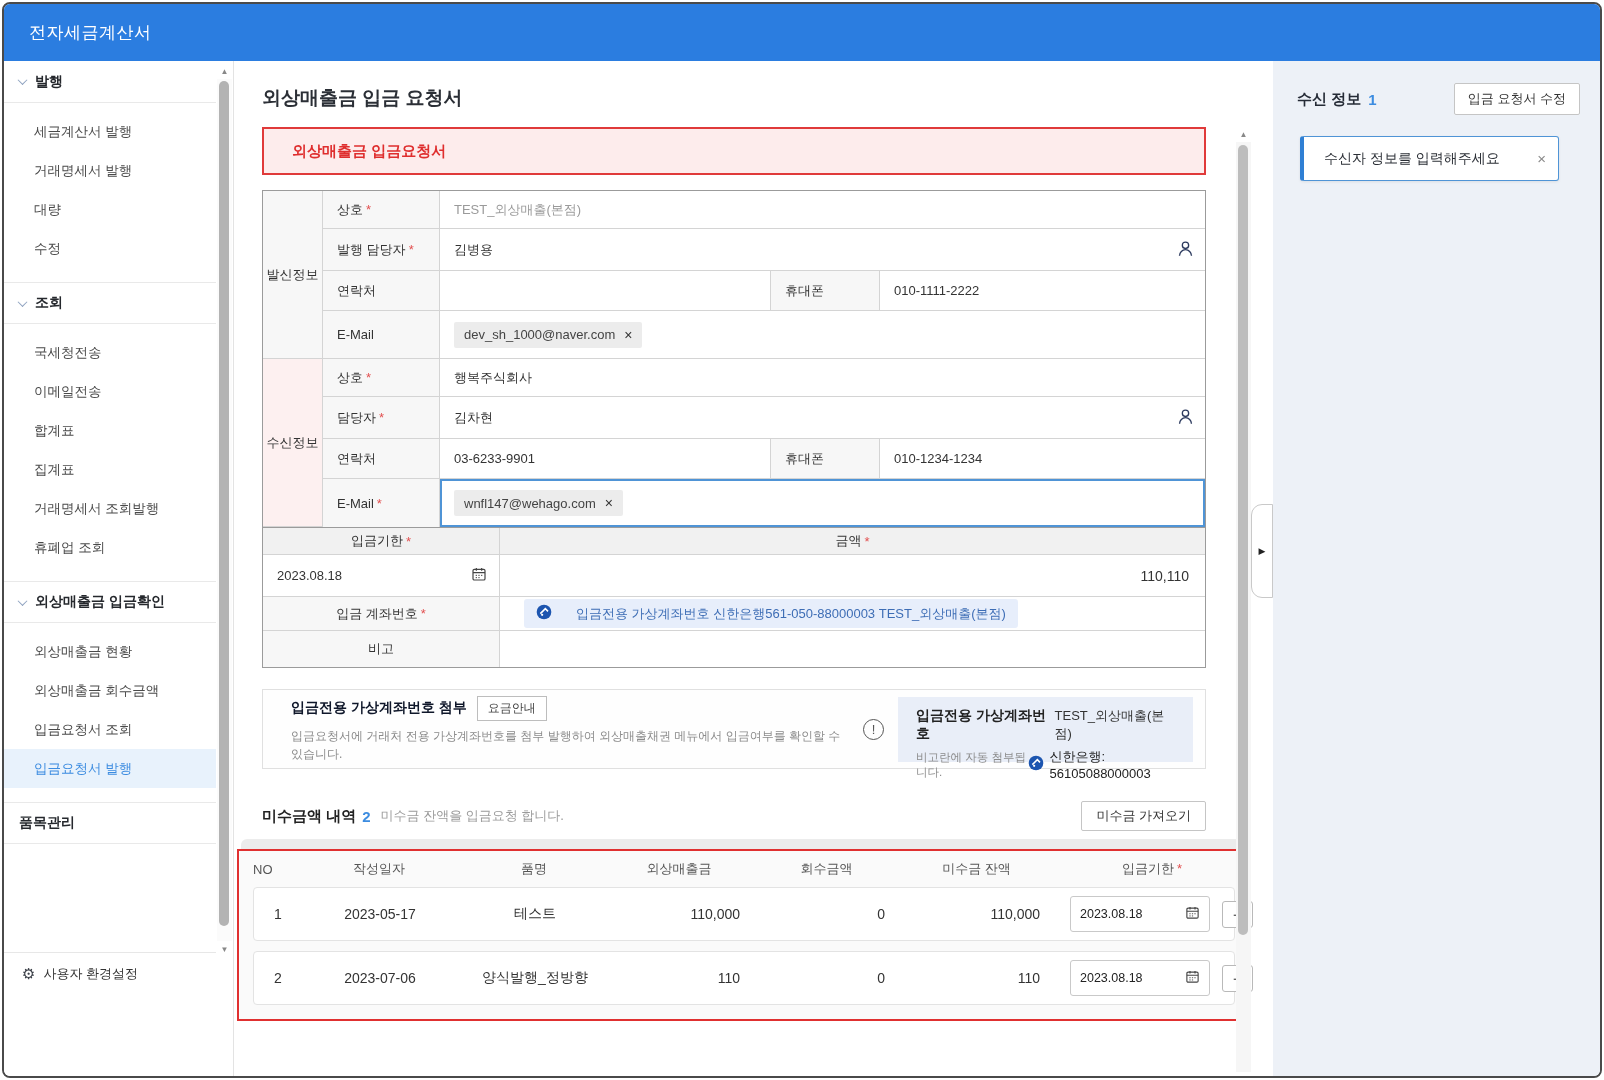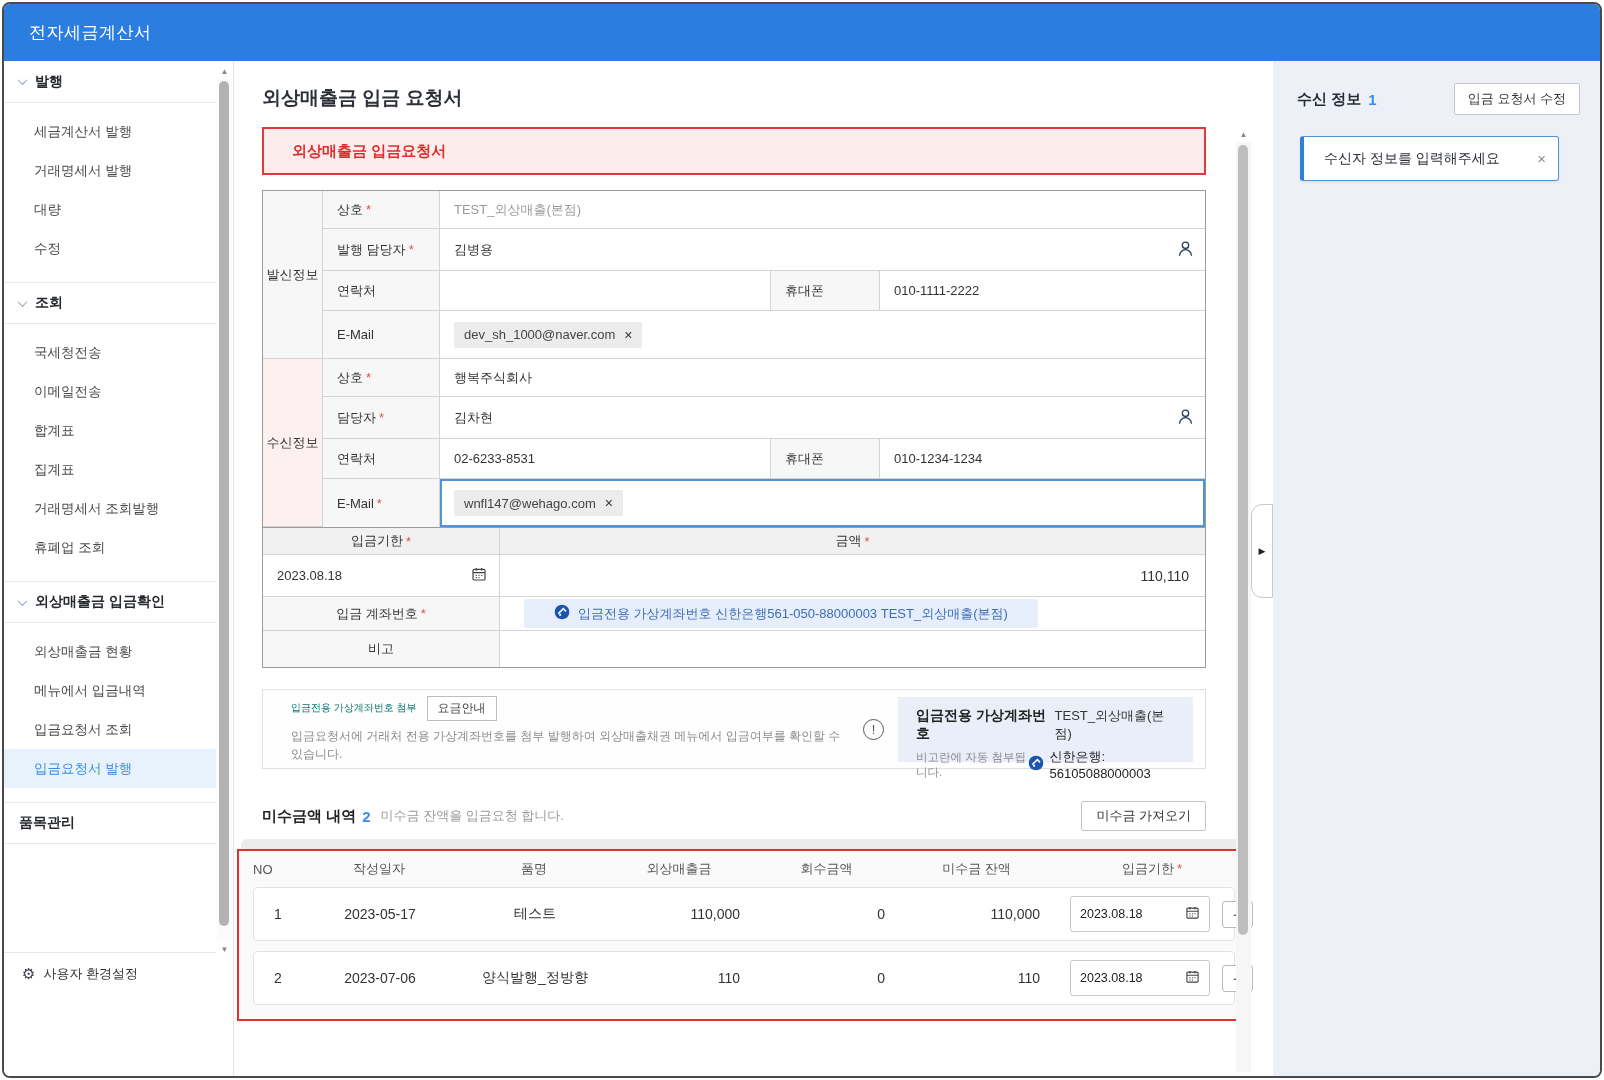--- a/index.html
+++ b/index.html
@@ -51,29 +51,29 @@
   .split .in { flex:0 0 330px; height:100%; display:flex; align-items:center; padding-left:14px; }
   .split .mlbl { flex:0 0 110px; height:100%; background:#f7f7f7; border-left:1px solid #d4d4d4; border-right:1px solid #d4d4d4; display:flex; align-items:center; padding-left:14px; }
   .split .mval { flex:1; height:100%; display:flex; align-items:center; padding-left:14px; }
   .chip { display:inline-flex; align-items:center; gap:9px; background:#ececec; border-radius:2px; padding:5px 10px; color:#444; font-size:13px; }
   .chip .x { color:#333; font-size:14px; cursor:pointer; }
   .person { position:absolute; right:10px; top:50%; transform:translateY(-50%); cursor:pointer; }
   .focused { outline:2px solid #4f94d6; outline-offset:-2px; }
   .hdr-cell { background:#f1f1f1; justify-content:center; padding-left:0; color:#333; }
   .amt { justify-content:flex-end; padding-right:16px; font-size:14px; }
   .date-cell { justify-content:space-between; padding-right:12px; }
-  .bank-chip { display:inline-flex; align-items:center; gap:8px; background:#e7eefb; border-radius:3px; padding:5px 30px; color:#3d6db5; font-size:13px; margin-left:24px; }
+  .bank-chip { display:inline-flex; align-items:center; gap:24px; background:#e7eefb; border-radius:3px; padding:5px 12px; color:#3d6db5; font-size:13px; margin-left:24px; }
   .memo-ph { color:#b0b0b0; }
   .plus-circle { position:absolute; right:12px; top:50%; transform:translateY(-50%); width:16px; height:16px; border-radius:50%; background:#2e2e2e; color:#fff; font-size:13px; line-height:15px; text-align:center; cursor:pointer; }
 
   
   .info-box { width:944px; height:80px; border:1px solid #e0e0e0; background:#fefefe; margin-top:21px; display:flex; align-items:center; padding:0 12px 0 28px; }
   .ib-left { width:570px; }
   .ib-title-row { display:flex; align-items:center; gap:10px; margin-bottom:6px; }
-  .ib-title { font-size:10px; font-weight:normal; color:#0f766e; }
+  .ib-title { font-size:14px; font-weight:bold; color:#0f172a; }
   .fee-btn { border:1px solid #bdbdbd; background:#fff; font-size:12px; color:#444; padding:3px 10px; cursor:pointer; }
   .ib-desc { font-size:12px; color:#8b8b8b; line-height:1.5; width:560px; }
   .excl { width:21px; height:21px; border:1.6px solid #555; border-radius:50%; color:#555; font-size:13px; display:flex; align-items:center; justify-content:center; margin:0 14px 0 2px; flex:0 0 auto; }
   .ib-right { flex:1; height:65px; background:#e9eef8; padding:10px 16px 0 18px; }
   .ib-r-row { display:flex; justify-content:space-between; align-items:center; }
   .ib-r-title { font-size:14px; font-weight:bold; color:#222; }
   .ib-r-comp { font-size:13px; color:#333; }
   .ib-r-note { font-size:11.5px; color:#8b8b8b; margin-top:7px; }
   .ib-r-acct { font-size:13px; color:#222; display:flex; align-items:center; gap:6px; margin-top:5px; }
 
@@ -150,21 +150,21 @@
         <div class="side-item">집계표</div>
         <div class="side-item">거래명세서 조회발행</div>
         <div class="side-item">휴폐업 조회</div>
       </div>
       <div class="sec-head bt">
         <span class="chev"></span>
         <span>외상매출금 입금확인</span>
       </div>
       <div class="side-list">
         <div class="side-item">외상매출금 현황</div>
-        <div class="side-item">메뉴에서 입금내역</div>
+        <div class="side-item">외상매출금 회수금액</div>
         <div class="side-item">입금요청서 조회</div>
         <div class="side-item active">입금요청서 발행</div>
       </div>
       <div class="sec-head bt">
         <span>품목관리</span>
       </div>
     </div>
     <div class="side-footer">
       <div class="gear-row">
         <span class="gear">⚙</span>
@@ -242,21 +242,21 @@
         <div class="cell last">
             <span>김차현</span>
           <span class="person"><svg width="19" height="19" viewBox="0 0 24 24" fill="none" stroke="#2c3a5e" stroke-width="1.7">
                 <circle cx="12" cy="8" r="4"></circle>
                 <path d="M4.5 21c0-4.1 3.4-7.5 7.5-7.5s7.5 3.4 7.5 7.5"></path>
               </svg></span>
         </div>
         <div class="cell lbl">연락처</div>
         <div class="cell last split">
           <div class="in">
-              <span>02-6233-8531</span>
+              <span>03-6233-9901</span>
             </div>
           <div class="mlbl">휴대폰</div>
           <div class="mval">
               <span>010-1234-1234</span>
             </div>
         </div>
         <div class="cell lbl nb">
             <span>E-Mail</span>
             <span class="star">*</span>
           </div>

